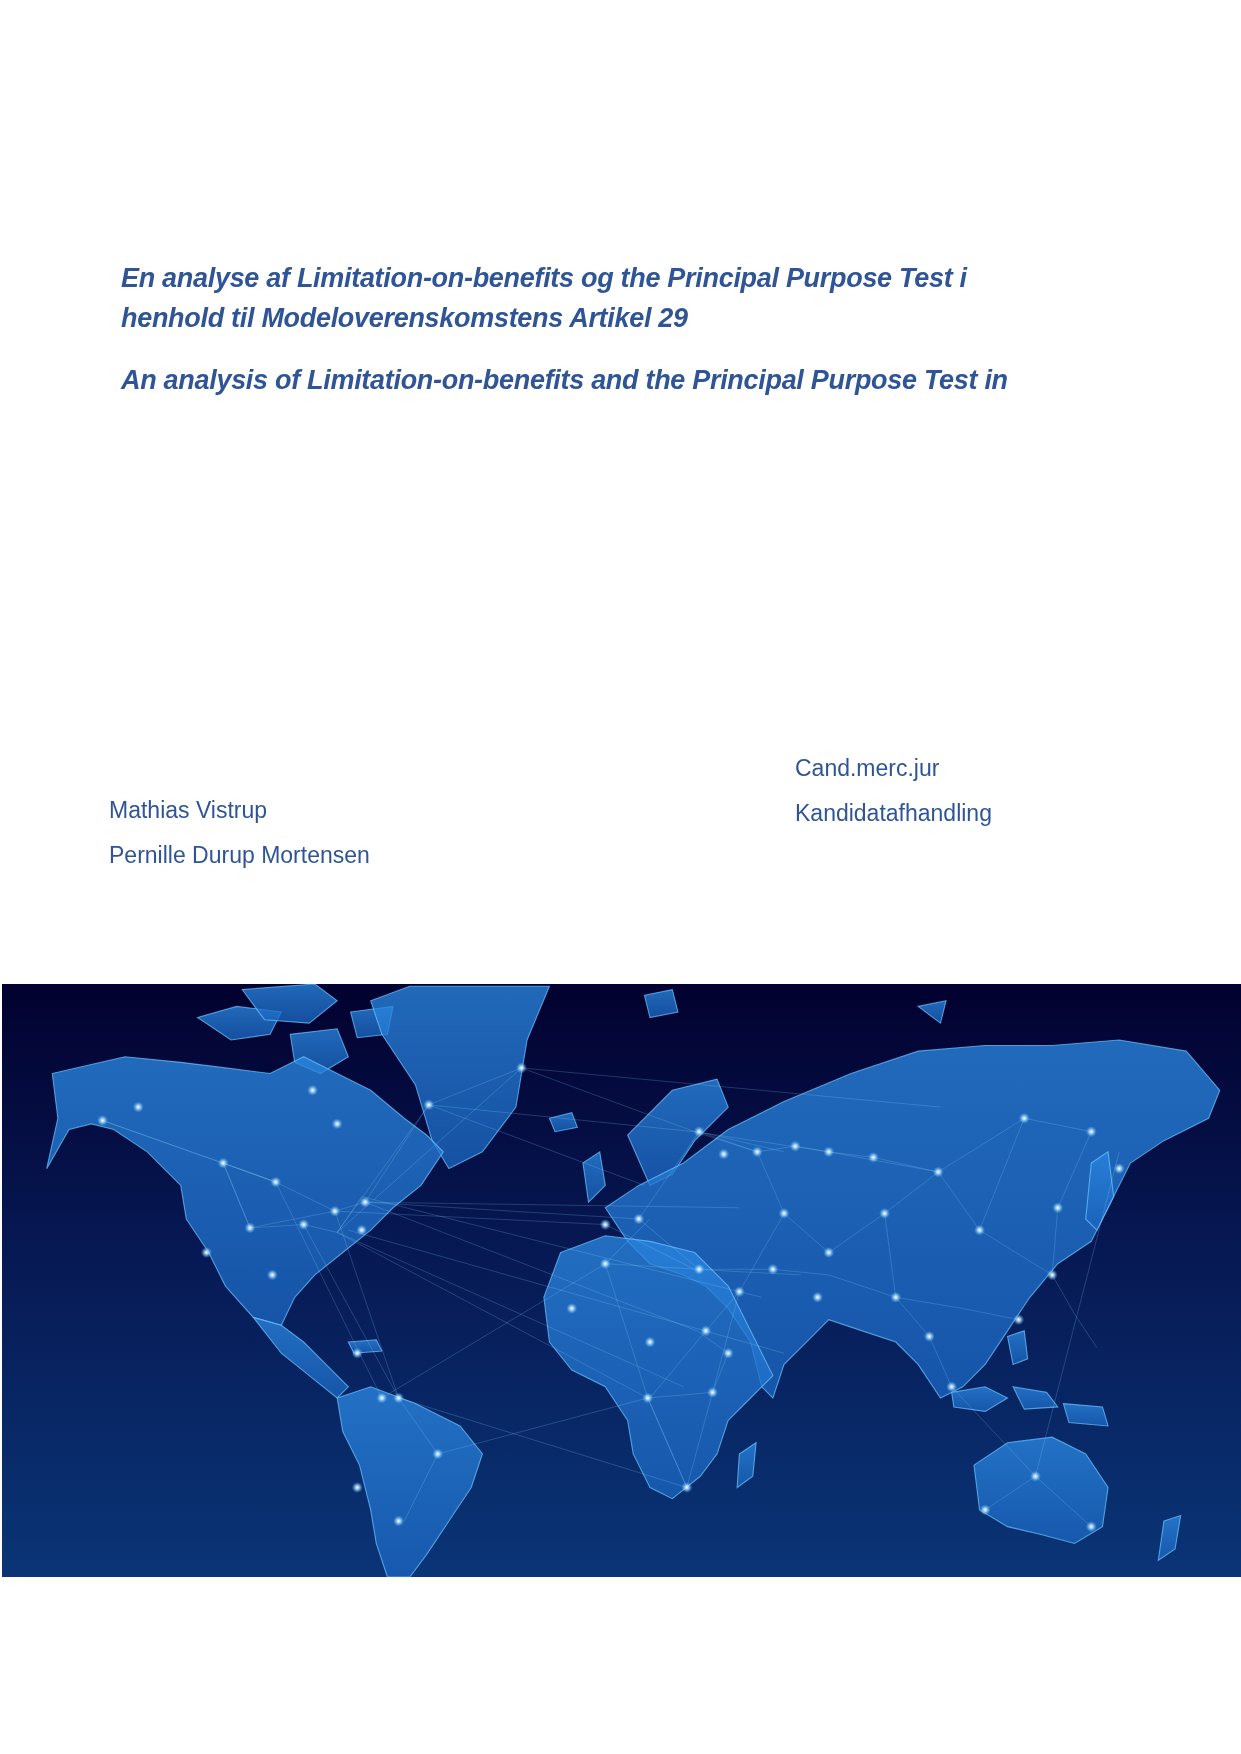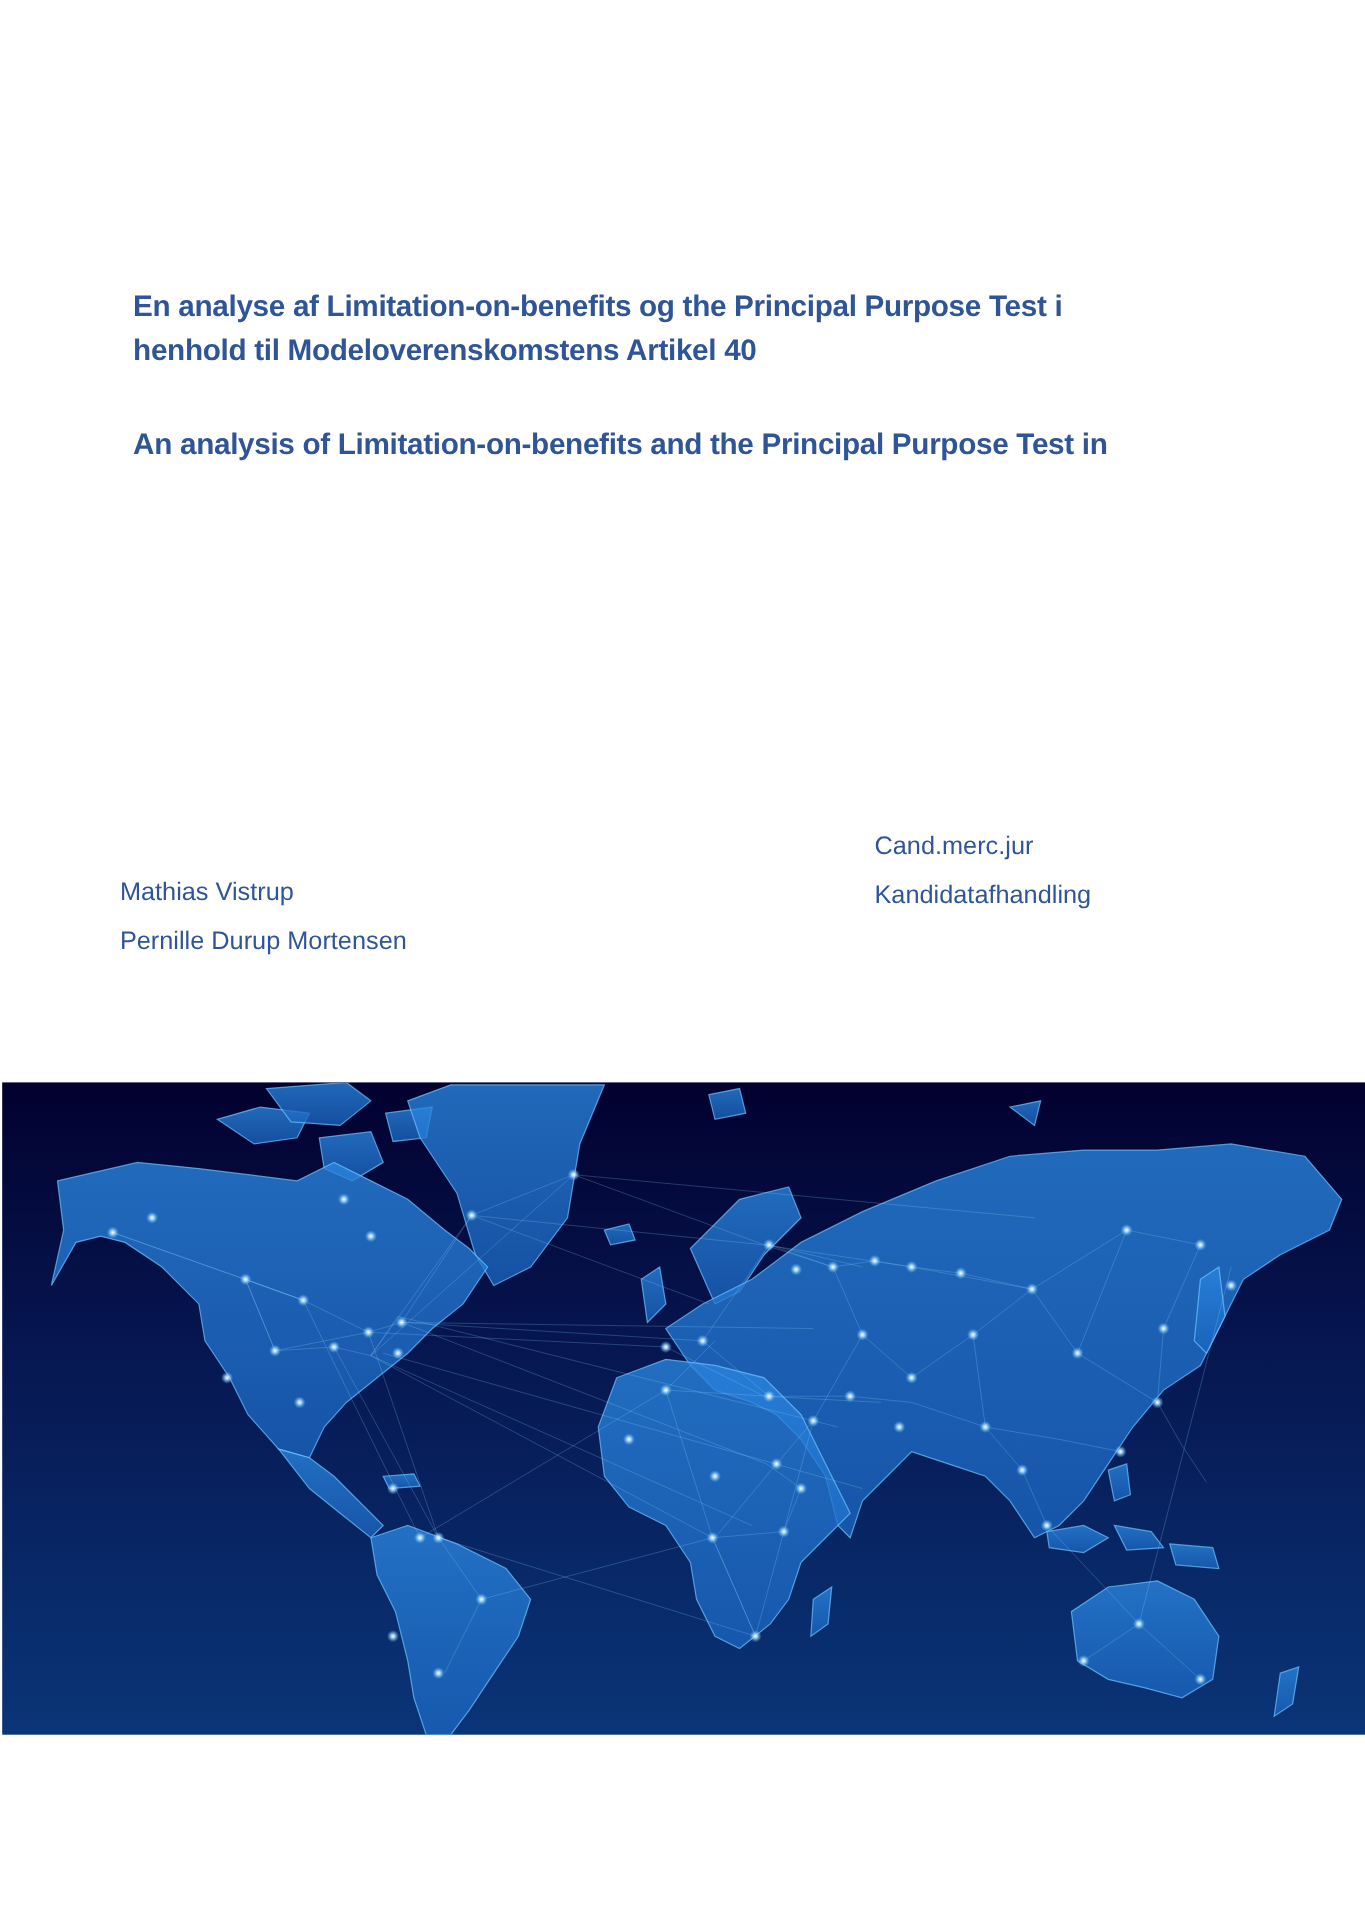--- a/index.html
+++ b/index.html
@@ -1,36 +1,36 @@
 <!DOCTYPE html>
 <html><head>
 <meta charset="utf-8">
 <style>
   html, body { margin: 0; padding: 0; background: #ffffff; }
   body { width: 1241px; height: 1754px; position: relative; overflow: hidden;
          font-family: "Liberation Sans", "DejaVu Sans", sans-serif; }
   .title-block { position: absolute; left: 121px; color: #2F5597; font-weight: bold;
-                 font-size: 27px; line-height: 40px; white-space: nowrap; letter-spacing: -0.3px; }
+                 font-size: 27px; line-height: 40px; white-space: nowrap; letter-spacing: -0.3px; font-style: italic; }
   #title-da { top: 258px; }
-  #title-en { top: 384px; }
+  #title-en { top: 360px; }
   .title-line { display: block; }
   .col { position: absolute; color: #2F5597; font-size: 23px; line-height: 44.5px; white-space: nowrap; }
   #authors { left: 109px; top: 788px; }
   #meta { left: 795px; top: 746px; }
   .col span { display: block; }
   #cover-image { position: absolute; left: 2px; top: 984px; width: 1239px; height: 593px; overflow: hidden;
                  background: linear-gradient(to bottom, #02012F 0%, #061650 40%, #0A3577 100%); }
   #cover-image svg { display: block; width: 100%; height: 100%; }
 </style>
 </head>
 <body>
 
 <div id="title-da" class="title-block">
   <span class="title-line">En analyse af Limitation-on-benefits og the Principal Purpose Test i</span>
-  <span class="title-line">henhold til Modeloverenskomstens Artikel 40</span>
+  <span class="title-line">henhold til Modeloverenskomstens Artikel 29</span>
 </div>
 
 <div id="title-en" class="title-block">
   <span class="title-line">An analysis of Limitation-on-benefits and the Principal Purpose Test in</span>
 </div>
 
 <div id="authors" class="col">
   <span>Mathias Vistrup</span>
   <span>Pernille Durup Mortensen</span>
 </div>

